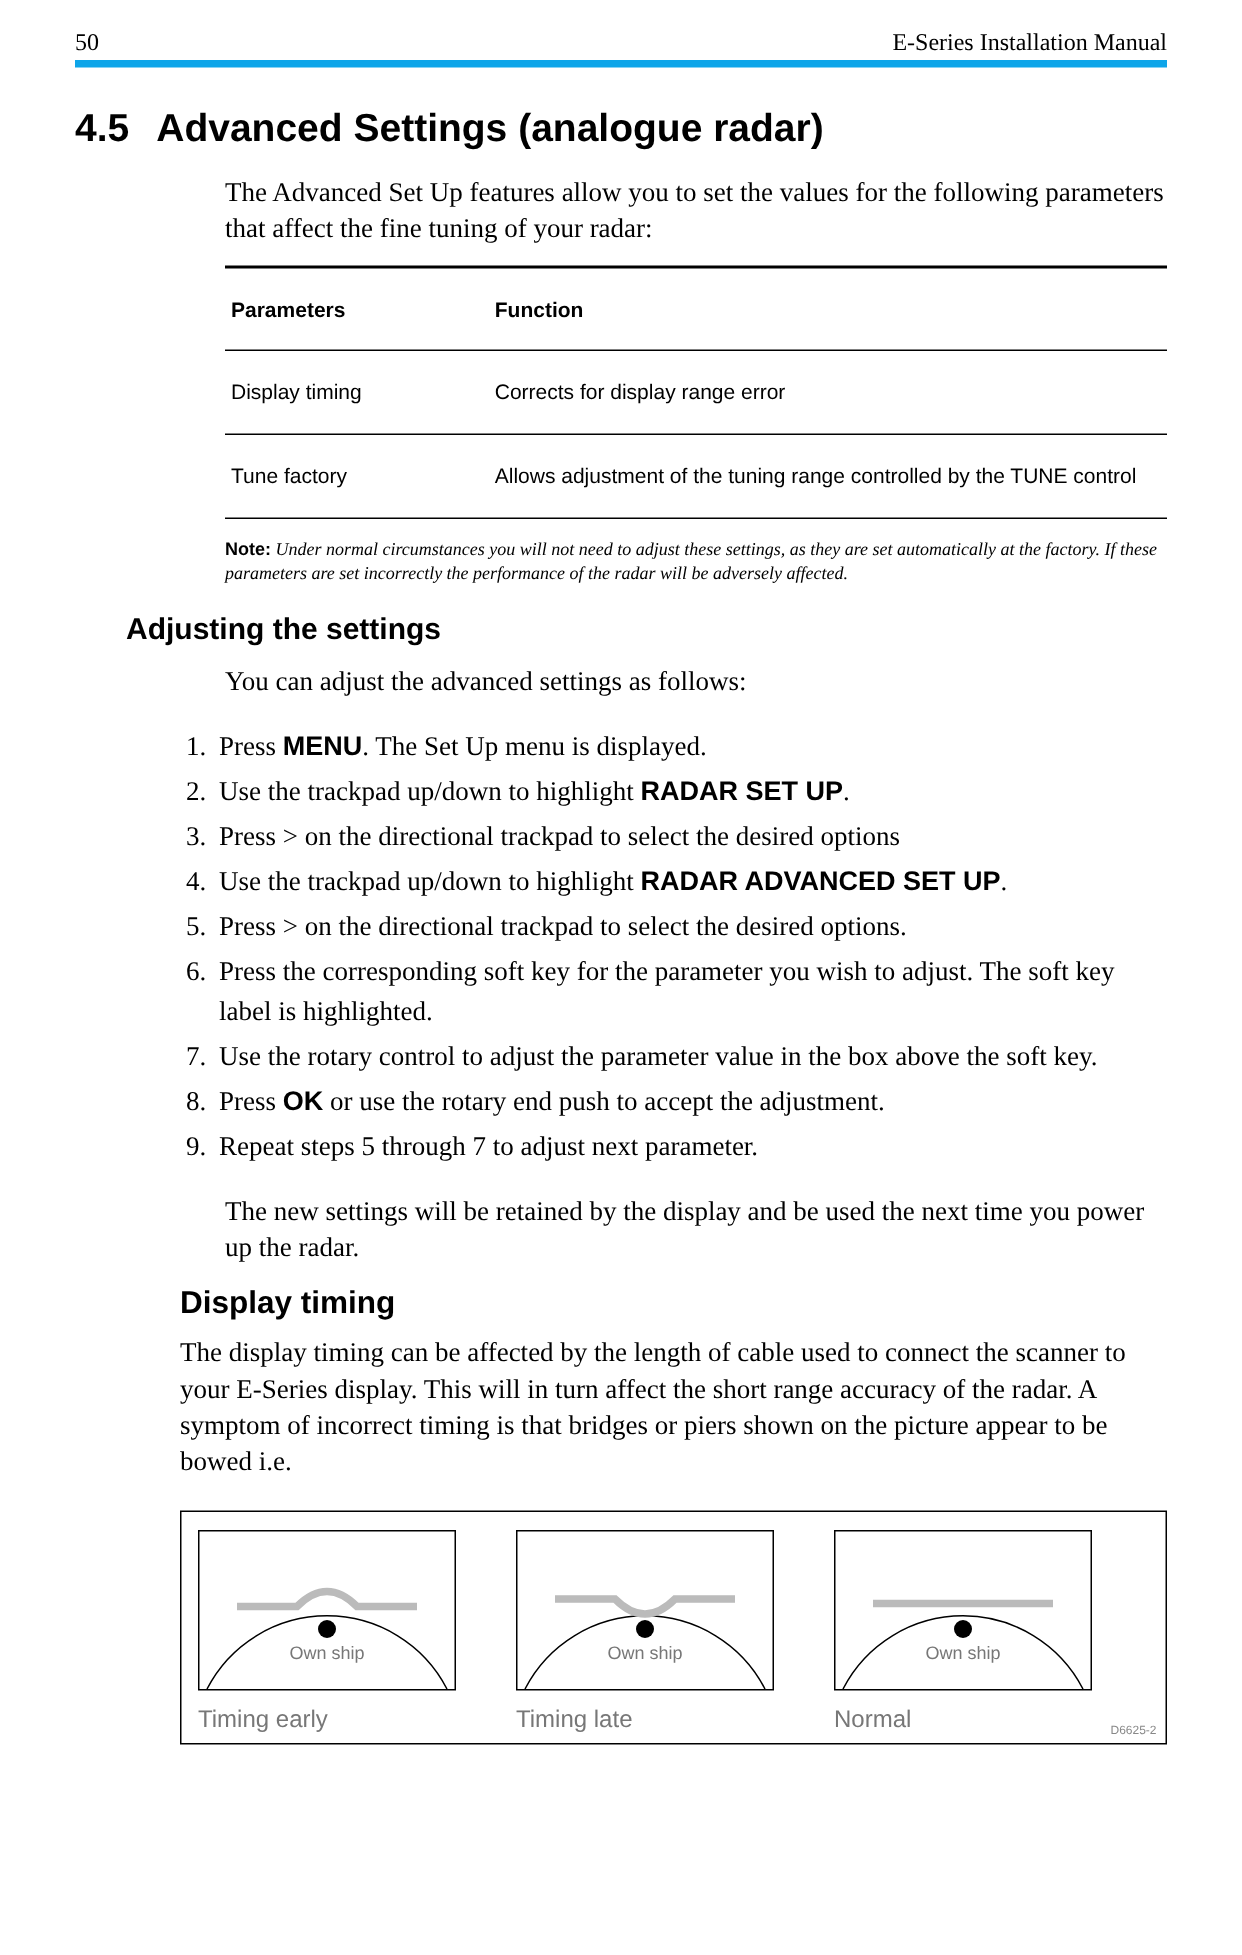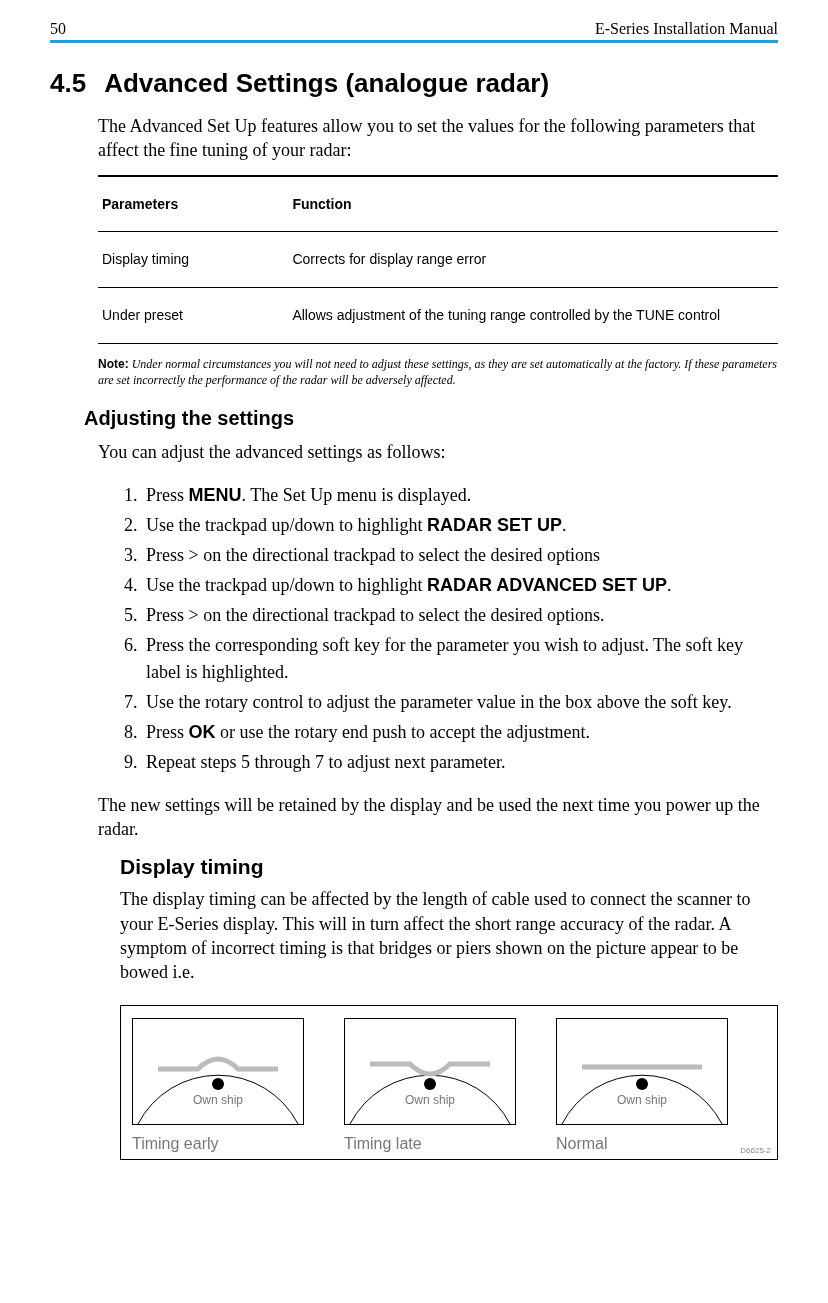--- a/index.html
+++ b/index.html
@@ -10,36 +10,36 @@
     color: #000;
     width: 828px;
   }
   .page {
     padding: 20px 50px 30px 50px;
   }
   .header-row {
     display: flex;
     justify-content: space-between;
     font-size: 16px;
-    border-bottom: 3px solid #0ea5e9;
+    border-bottom: 5px solid #0ea5e9;
     padding-bottom: 2px;
     margin-bottom: 25px;
   }
   .section-title {
     font-family: Arial, Helvetica, sans-serif;
     font-size: 26px;
     font-weight: 900;
     margin-bottom: 15px;
     display: flex;
     gap: 18px;
     text-align: right;
   }
   .body-text {
     font-size: 18px;
-    margin-left: 48px;
+    margin-left: 100px;
     line-height: 1.35;
   }
   .para {
     margin-bottom: 12px;
   }
   table.params {
     border-collapse: collapse;
     width: 100%;
     margin: 10px 0 12px 0;
     font-family: Arial, Helvetica, sans-serif;
@@ -161,21 +161,21 @@
           <th style="width:28%">Parameters</th>
           <th>Function</th>
         </tr>
       </thead>
       <tbody>
         <tr>
           <td>Display timing</td>
           <td>Corrects for display range error</td>
         </tr>
         <tr>
-          <td>Under preset</td>
+          <td>Tune factory</td>
           <td>Allows adjustment of the tuning range controlled by the TUNE control</td>
         </tr>
       </tbody>
     </table>
   </div>
 
   <div class="body-text note para">
     <span class="label">Note:</span><span class="text"> Under normal circumstances you will not need to adjust these settings, as they are set automatically at the factory. If these parameters are set incorrectly the performance of the radar will be adversely affected.</span>
   </div>
 

